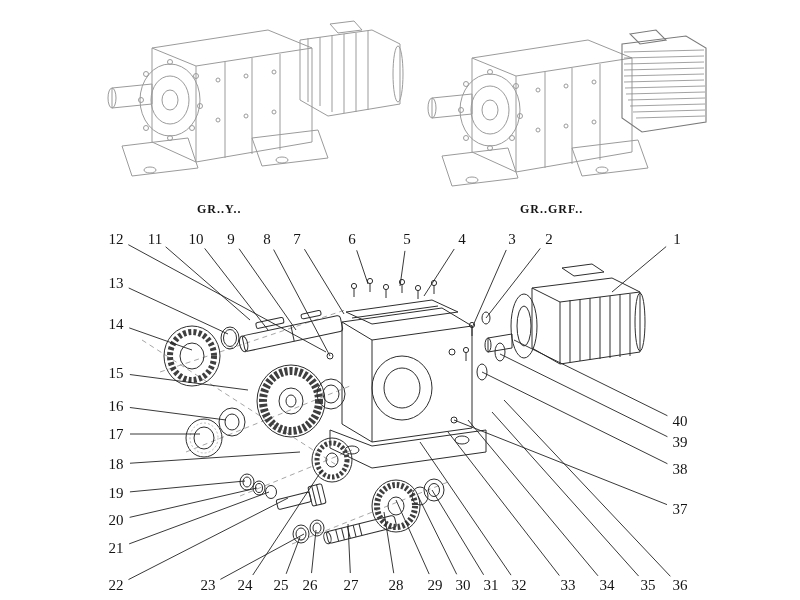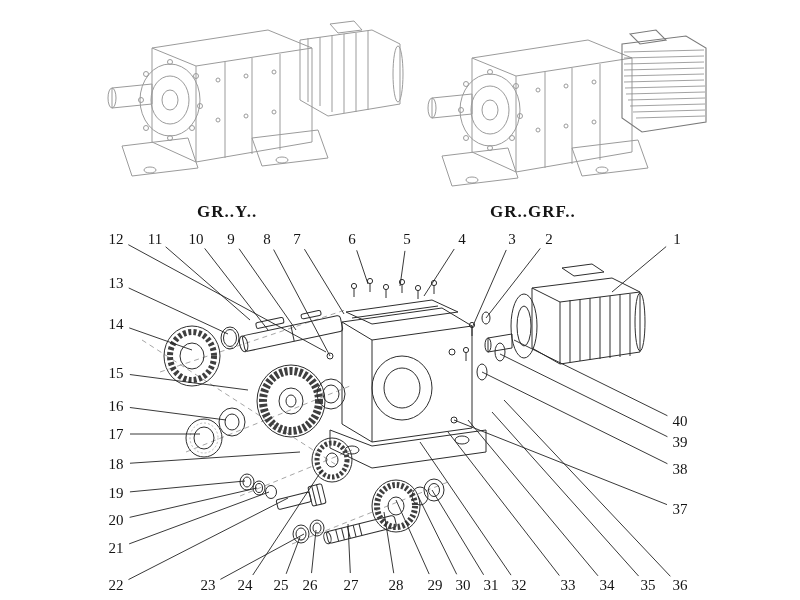--- a/index.html
+++ b/index.html
@@ -1,20 +1,20 @@
 <!DOCTYPE html>
 <html><head>
 <meta charset="utf-8">
 <style>
   html,body{margin:0;padding:0;background:#fff;}
   .stage{position:relative;width:800px;height:600px;background:#ffffff;overflow:hidden;
          font-family:"Liberation Serif", serif;}
-  .variant-label{position:absolute;font-weight:bold;font-size:17px;letter-spacing:1px;color:#151515;}
+  .variant-label{position:absolute;font-weight:bold;font-size:12px;letter-spacing:1px;color:#151515;}
   #label-left{left:197px;top:202px;}
-  #label-right{left:490px;top:202px;text-align:center;}
+  #label-right{left:520px;top:202px;text-align:center;}
   svg{position:absolute;left:0;top:0;}
   .lt{stroke:#9b9b9b;fill:none;stroke-width:1;}
   .dk{stroke:#7a7a7a;fill:none;stroke-width:1.1;}
   .dkfin{stroke:#8a8a8a;stroke-width:.8;fill:none;}
   .xk{stroke:#2e2e2e;fill:none;stroke-width:1;}
   .teeth{stroke:#3f3f3f;fill:none;}
   .dash{stroke:#8f8f8f;stroke-width:.8;fill:none;stroke-dasharray:5 4;}
   .dash2{stroke:#9f9f9f;stroke-width:.7;fill:none;stroke-dasharray:2 2;}
   .leader{stroke:#222222;stroke-width:.9;}
   .callout-num{font-family:"Liberation Serif",serif;font-size:15px;fill:#141414;text-anchor:middle;}

